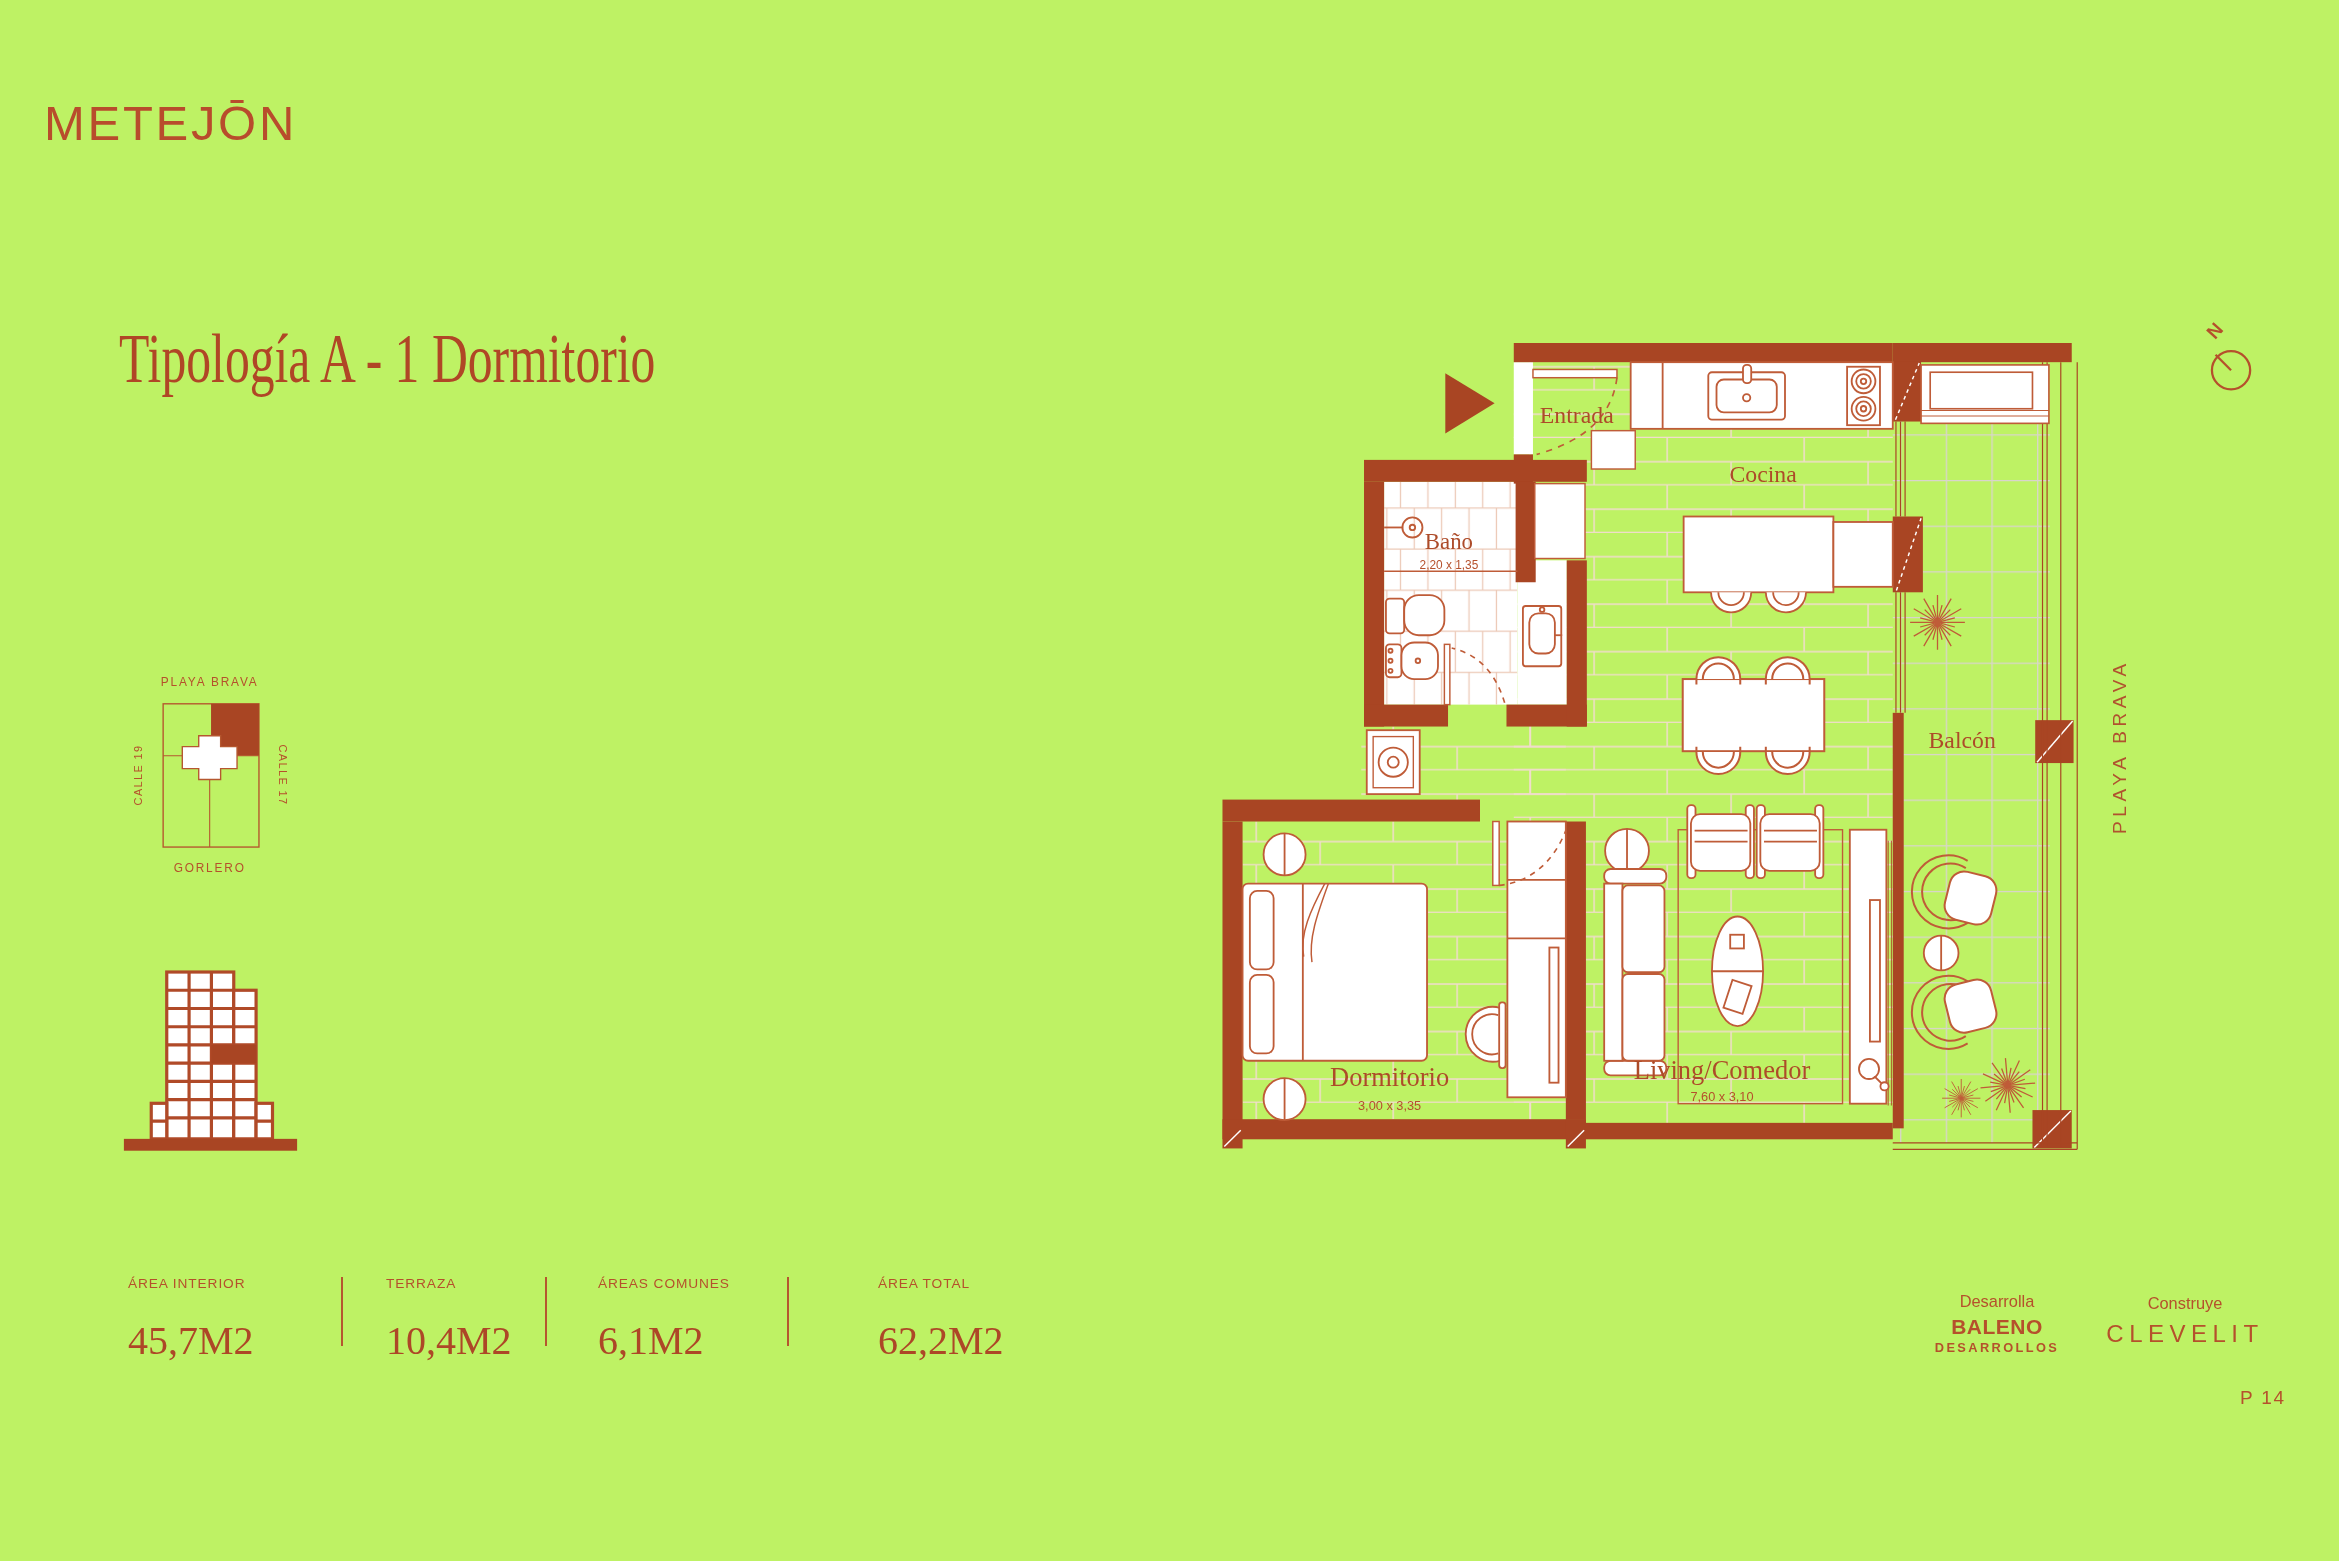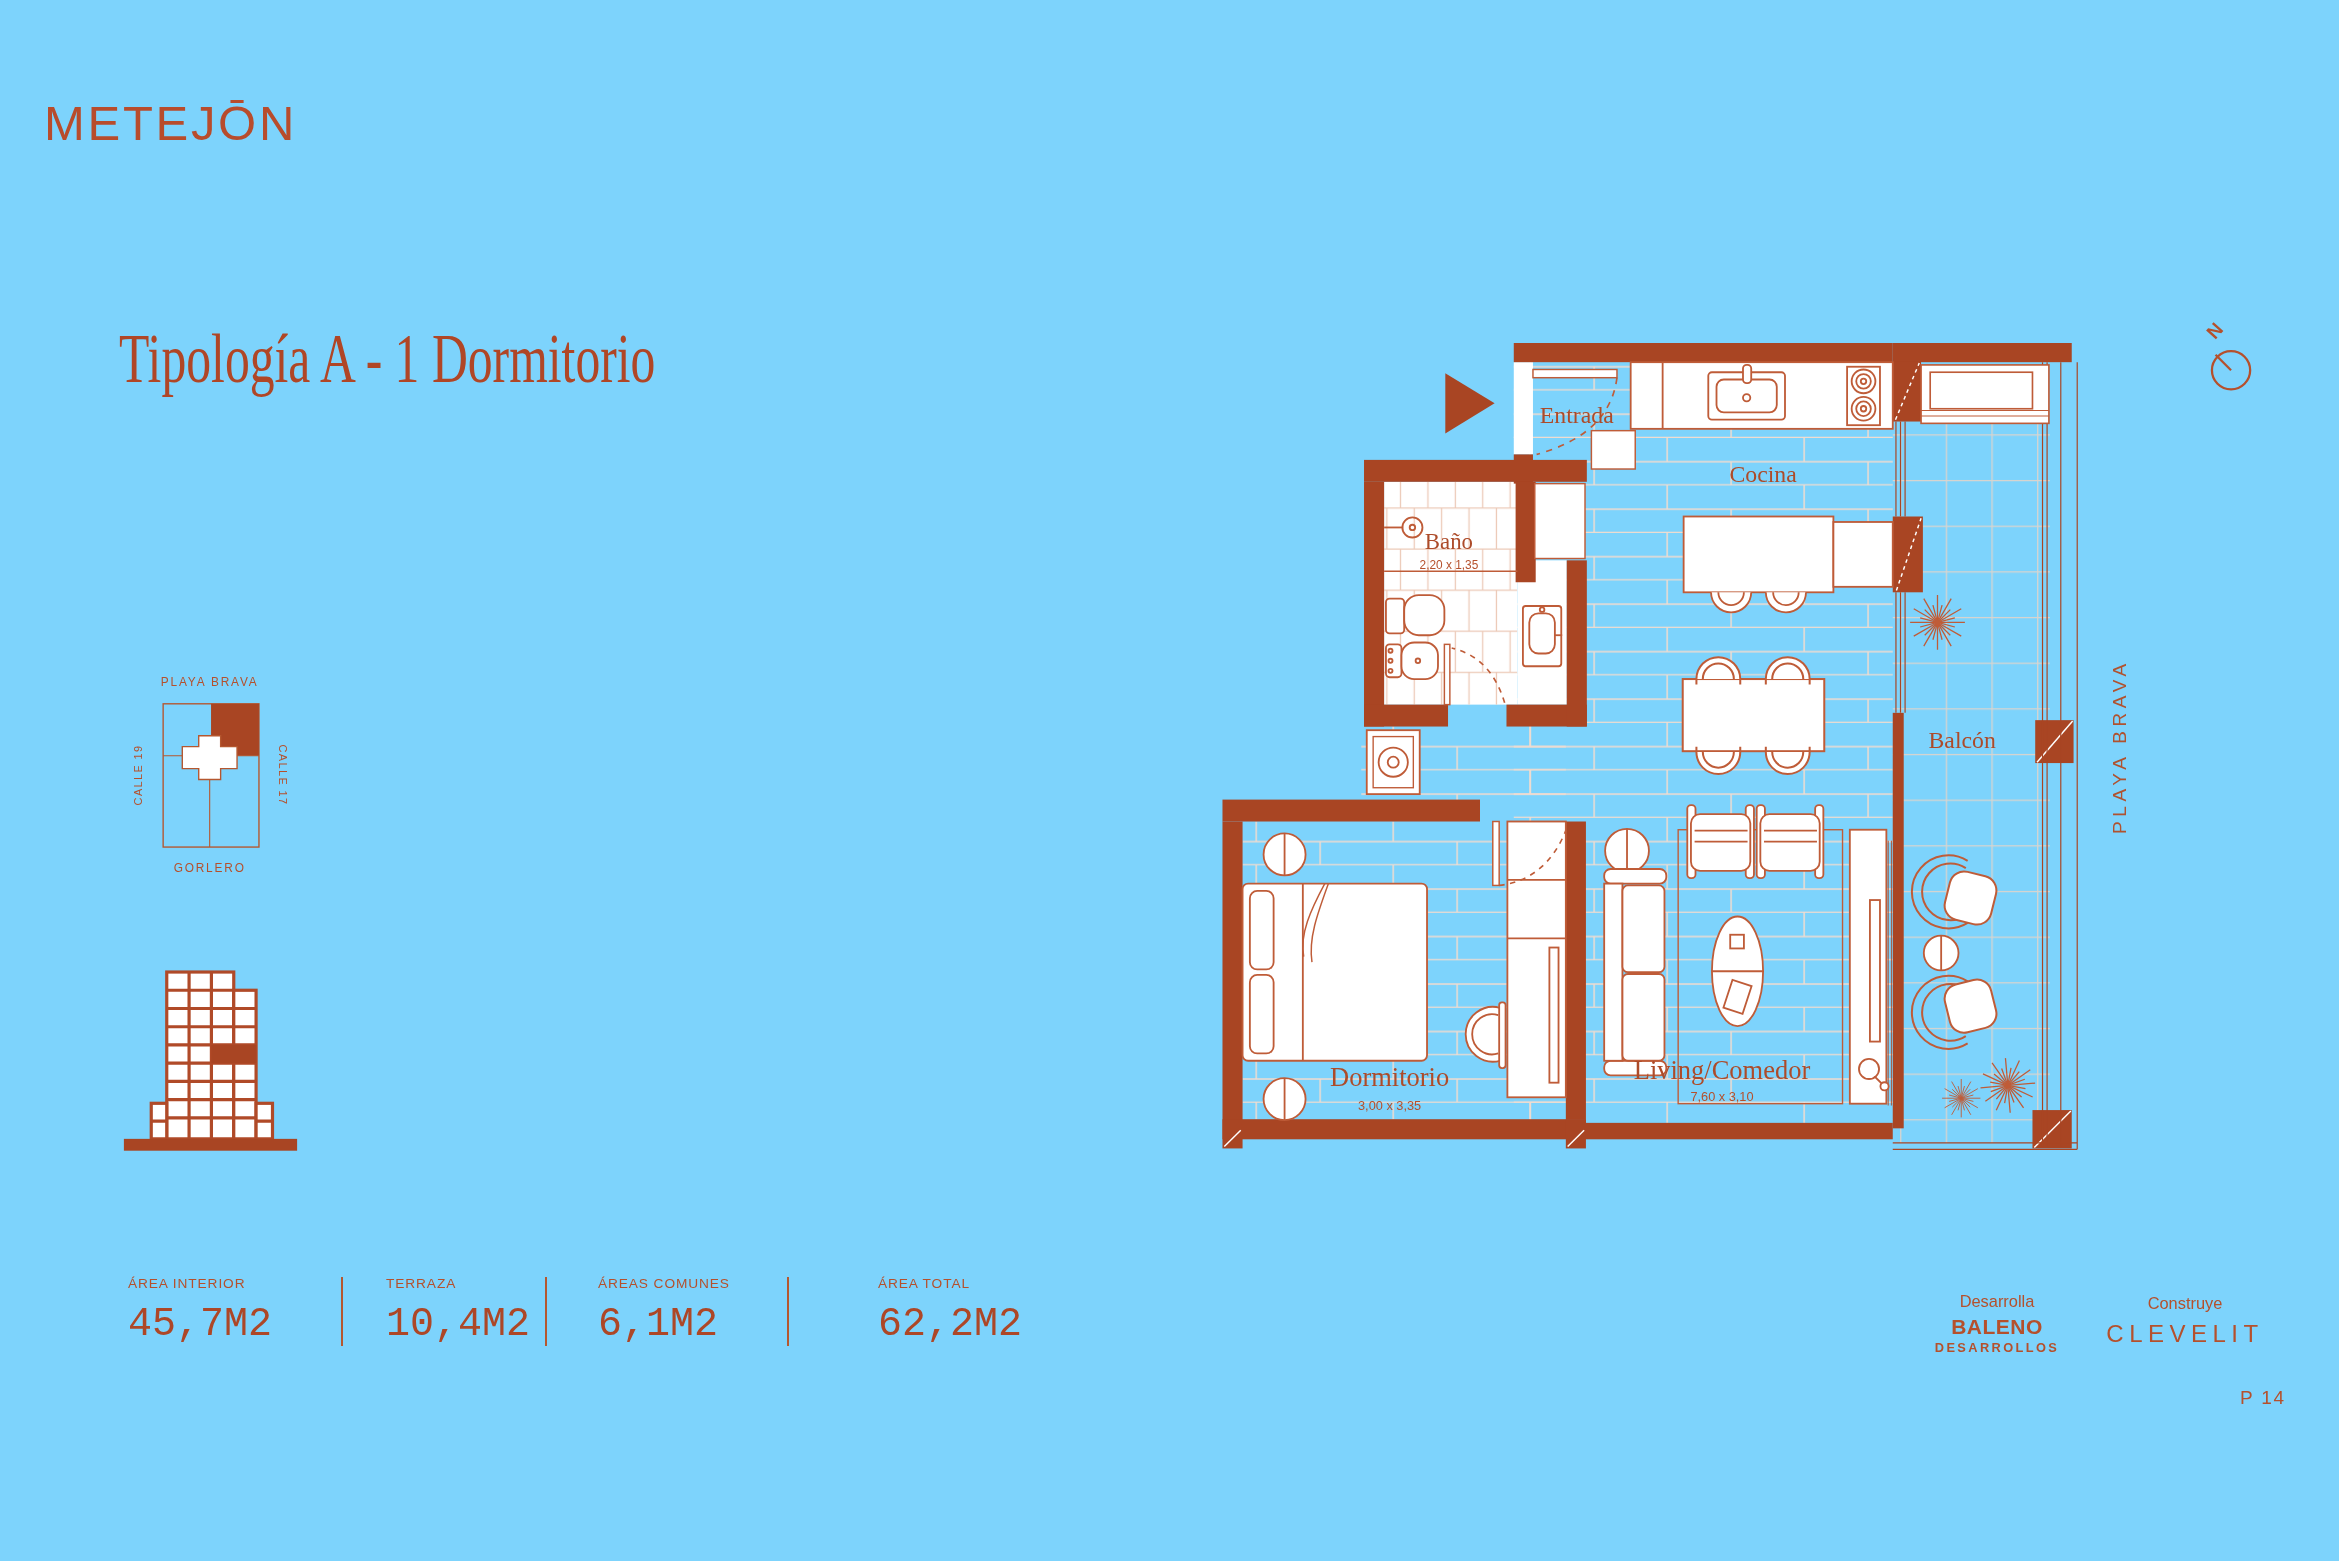--- a/index.html
+++ b/index.html
@@ -1,26 +1,26 @@
 <!DOCTYPE html>
 <html style="font-size:14.6px"><head>
 <meta charset="utf-8">
 <style>
   html,body{margin:0;padding:0;background:#ffffff;}
-  .page{position:relative;width:2339px;height:1562px;background:#7dd3fc;overflow:hidden;
+  .page{position:relative;width:2339px;height:1562px;background:#bef264;overflow:hidden;
         font-family:"Liberation Sans",sans-serif;}
   .abs{position:absolute;}
   .logo{left:44px;top:95px;font-size:49px;letter-spacing:2.7px;color:#b84c2c;font-weight:500;}
   .title{left:119px;top:325px;font-size:69px;line-height:1;color:#b04626;
          font-family:"Liberation Serif",serif;transform:scaleX(0.72);transform-origin:left top;white-space:nowrap;}
   .street-vert{left:2109px;top:660px;height:174px;writing-mode:vertical-rl;transform:rotate(180deg);
          font-size:19px;letter-spacing:4.6px;color:#b0522f;font-weight:500;white-space:nowrap;}
   .stat{top:1276px;width:219px;}
   .stat .lbl{font-size:13.7px;letter-spacing:0.9px;color:#b5502c;font-weight:500;}
-  .stat .val{margin-top:11px;font-size:40px;color:#ad4727;font-family:Liberation Mono, monospace;}
+  .stat .val{margin-top:26px;font-size:40px;color:#ad4727;font-family:Liberation Serif, serif;}
   .sep{top:1277px;width:1.8px;height:69px;background:#b5572f;}
   .dev{left:1906px;top:1292px;width:146px;text-align:center;color:#b5502c;margin-left:18px;}
   .dev .cap{font-size:16.4px;}
   .dev .nm{margin-top:3.7px;font-size:21px;font-weight:800;letter-spacing:0.5px;}
   .dev .sub{margin-top:0.9px;font-size:12.8px;font-weight:700;letter-spacing:2.4px;}
   .bld{left:2103px;top:1294px;width:164px;text-align:center;color:#b5502c;}
   .bld .cap{font-size:16.4px;}
   .bld .nm{margin-top:7.3px;font-size:24px;font-weight:500;letter-spacing:5.5px;text-align:center;}
   .pnum{left:2240px;top:1387px;font-size:19px;letter-spacing:1.8px;color:#b5502c;}
   svg text{font-family:"Liberation Serif",serif;}

